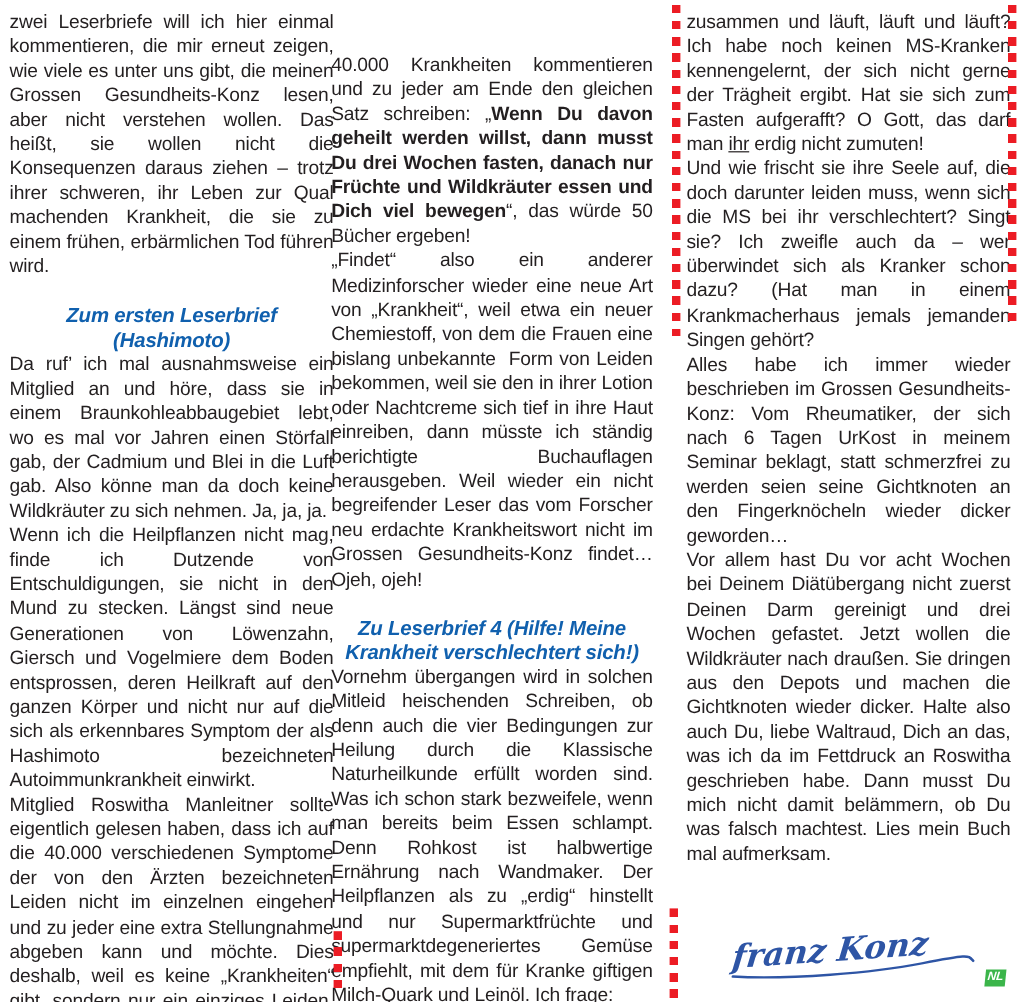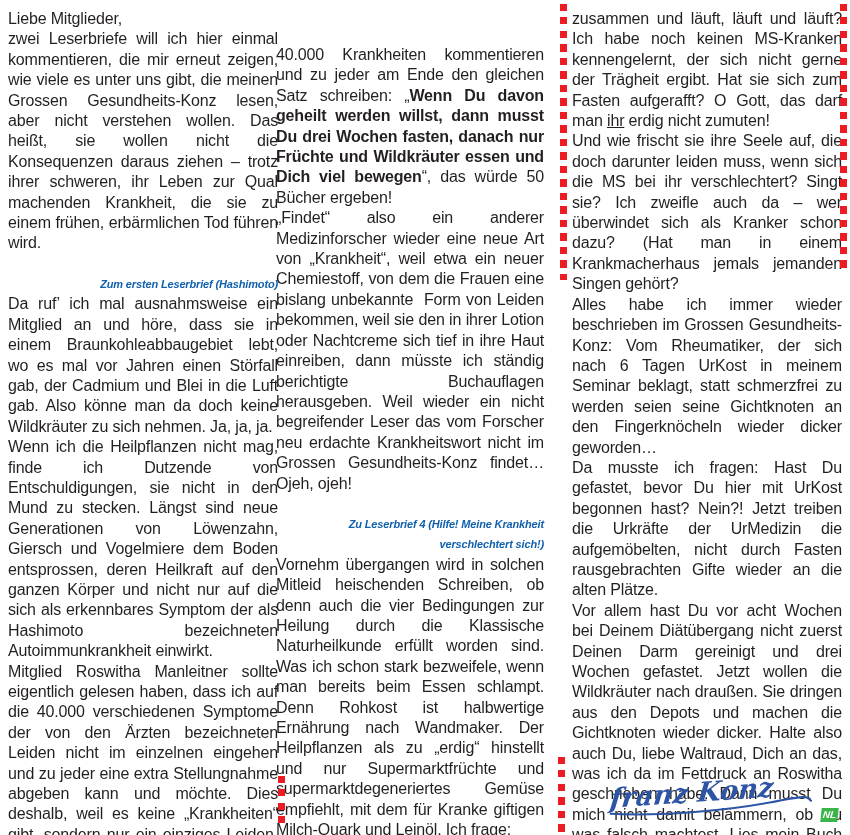--- a/index.html
+++ b/index.html
@@ -19,24 +19,24 @@
     position:absolute;top:9px;
     text-align:justify;
     font-size:16px;line-height:20.4px;letter-spacing:-0.15px;
   }
   #col0{left:8px;width:270px;}
   #col1{left:276px;width:268px;margin-top:36px;}
   #col2{left:572px;width:270px;}
   p.para{margin:0;}
   h2.heading{
     margin:20px 0 0 0;
-    font-size:11px;line-height:20.4px;
+    font-size:17px;line-height:20.4px;
     color:var(--blue);
     font-style:italic;font-weight:bold;
-    text-align:right;
+    text-align:center;
   }
   .seg{white-space:pre-wrap;}
   .bold{font-weight:bold;}
   .underline{text-decoration:underline;}
   .red-dash{
     position:absolute;width:7px;
     background:repeating-linear-gradient(to bottom, var(--red) 0 7px, transparent 7px 13.5px);
   }
   #dash-top-gutter {left:560px;top:4px;height:276px;}
   #dash-top-right  {left:840px;top:4px;height:268px;}
@@ -57,38 +57,36 @@
     background:var(--green);color:#ffffff;
     font-weight:bold;font-style:italic;
     font-size:10px;line-height:14px;text-align:center;
     transform:skewX(-6deg);
   }
 </style>
 </head>
 <body>
 
 <div id="col0" class="column">
-    <p class="para"><span class="seg normal">Liebe Mitglieder,</span></p>
     <p class="para"><span class="seg normal">zwei Leserbriefe will ich hier einmal kommentieren, die mir erneut zeigen, wie viele es unter uns gibt, die meinen Grossen Gesundheits-Konz lesen, aber nicht verstehen wollen. Das heißt, sie wollen nicht die Konsequenzen daraus ziehen – trotz ihrer schweren, ihr Leben zur Qual machenden Krankheit, die sie zu einem frühen, erbärmlichen Tod führen wird.</span></p>
     <h2 class="heading"><span class="seg normal">Zum ersten Leserbrief (Hashimoto)</span></h2>
     <p class="para"><span class="seg normal">Da ruf’ ich mal ausnahmsweise ein Mitglied an und höre, dass sie in einem Braunkohleabbaugebiet lebt, wo es mal vor Jahren einen Störfall gab, der Cadmium und Blei in die Luft gab. Also könne man da doch keine Wildkräuter zu sich nehmen. Ja, ja, ja.</span></p>
     <p class="para"><span class="seg normal">Wenn ich die Heilpflanzen nicht mag, finde ich Dutzende von Entschuldigungen, sie nicht in den Mund zu stecken. Längst sind neue Generationen von Löwenzahn, Giersch und Vogelmiere dem Boden entsprossen, deren Heilkraft auf den ganzen Körper und nicht nur auf die sich als erkennbares Symptom der als Hashimoto bezeichneten Autoimmunkrankheit einwirkt.</span></p>
     <p class="para"><span class="seg normal">Mitglied Roswitha Manleitner sollte eigentlich gelesen haben, dass ich auf die 40.000 verschiedenen Symptome der von den Ärzten bezeichneten Leiden nicht im einzelnen eingehen und zu jeder eine extra Stellungnahme abgeben kann und möchte. Dies deshalb, weil es keine „Krankheiten“ gibt, sondern nur ein einziges Leiden, nämlich DIE UNNATÜRLICHE LEBENSFÜHRUNG.</span></p>
   </div>
 <div id="col1" class="column">
     <p class="para"><span class="seg normal">40.000 Krankheiten kommentieren und zu jeder am Ende den gleichen Satz schreiben: „</span><span class="seg bold">Wenn Du davon geheilt werden willst, dann musst Du drei Wochen fasten, danach nur Früchte und Wildkräuter essen und Dich viel bewegen</span><span class="seg normal">“, das würde 50 Bücher ergeben!</span></p>
     <p class="para"><span class="seg normal">„Findet“ also ein anderer Medizinforscher wieder eine neue Art von „Krankheit“, weil etwa ein neuer Chemiestoff, von dem die Frauen eine bislang unbekannte  Form von Leiden bekommen, weil sie den in ihrer Lotion oder Nachtcreme sich tief in ihre Haut einreiben, dann müsste ich ständig berichtigte Buchauflagen herausgeben. Weil wieder ein nicht begreifender Leser das vom Forscher neu erdachte Krankheitswort nicht im Grossen Gesundheits-Konz findet… Ojeh, ojeh!</span></p>
     <h2 class="heading"><span class="seg normal">Zu Leserbrief 4 (Hilfe! Meine Krankheit verschlechtert sich!)</span></h2>
     <p class="para"><span class="seg normal">Vornehm übergangen wird in solchen Mitleid heischenden Schreiben, ob denn auch die vier Bedingungen zur Heilung durch die Klassische Naturheilkunde erfüllt worden sind. Was ich schon stark bezweifele, wenn man bereits beim Essen schlampt. Denn Rohkost ist halbwertige Ernährung nach Wandmaker. Der Heilpflanzen als zu „erdig“ hinstellt und nur Supermarktfrüchte und supermarktdegeneriertes Gemüse empfiehlt, mit dem für Kranke giftigen Milch-Quark und Leinöl. Ich frage:</span></p>
   </div>
 <div id="col2" class="column">
     <p class="para"><span class="seg normal">zusammen und läuft, läuft und läuft? Ich habe noch keinen MS-Kranken kennengelernt, der sich nicht gerne der Trägheit ergibt. Hat sie sich zum Fasten aufgerafft? O Gott, das darf man </span><span class="seg underline">ihr</span><span class="seg normal"> erdig nicht zumuten!</span></p>
     <p class="para"><span class="seg normal">Und wie frischt sie ihre Seele auf, die doch darunter leiden muss, wenn sich die MS bei ihr verschlechtert? Singt sie? Ich zweifle auch da – wer überwindet sich als Kranker schon dazu? (Hat man in einem Krankmacherhaus jemals jemanden Singen gehört?</span></p>
     <p class="para"><span class="seg normal">Alles habe ich immer wieder beschrieben im Grossen Gesundheits-Konz: Vom Rheumatiker, der sich nach 6 Tagen UrKost in meinem Seminar beklagt, statt schmerzfrei zu werden seien seine Gichtknoten an den Fingerknöcheln wieder dicker geworden…</span></p>
-    <p class="para"><span class="seg normal">Da musste ich fragen: Hast Du gefastet, bevor Du hier mit UrKost begonnen hast? Nein?! Jetzt treiben die Urkräfte der UrMedizin die aufgemöbelten, nicht durch Fasten rausgebrachten Gifte wieder an die alten Plätze.</span></p>
     <p class="para"><span class="seg normal">Vor allem hast Du vor acht Wochen bei Deinem Diätübergang nicht zuerst Deinen Darm gereinigt und drei Wochen gefastet. Jetzt wollen die Wildkräuter nach draußen. Sie dringen aus den Depots und machen die Gichtknoten wieder dicker. Halte also auch Du, liebe Waltraud, Dich an das, was ich da im Fettdruck an Roswitha geschrieben habe. Dann musst Du mich nicht damit belämmern, ob Du was falsch machtest. Lies mein Buch mal aufmerksam.</span></p>
   </div>
 
 <div id="dash-top-gutter" class="red-dash"></div>
 <div id="dash-top-right" class="red-dash"></div>
 <div id="dash-bottom-left" class="red-dash"></div>
 <div id="dash-bottom-mid" class="red-dash"></div>
 
 <div id="signature">
   <span>franz Konz</span>

